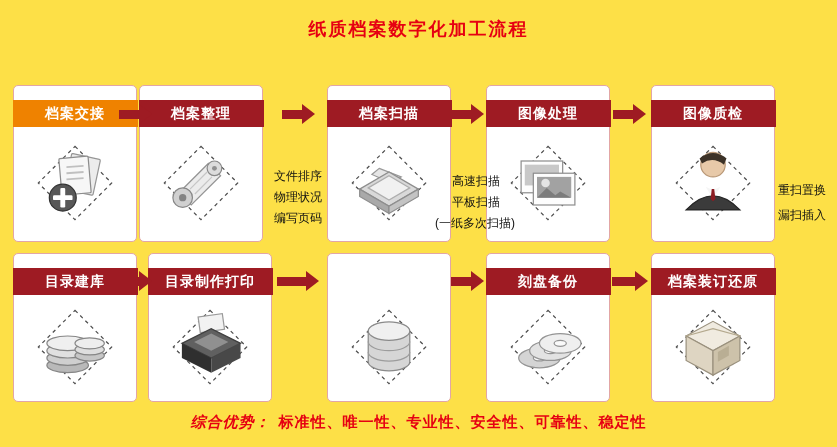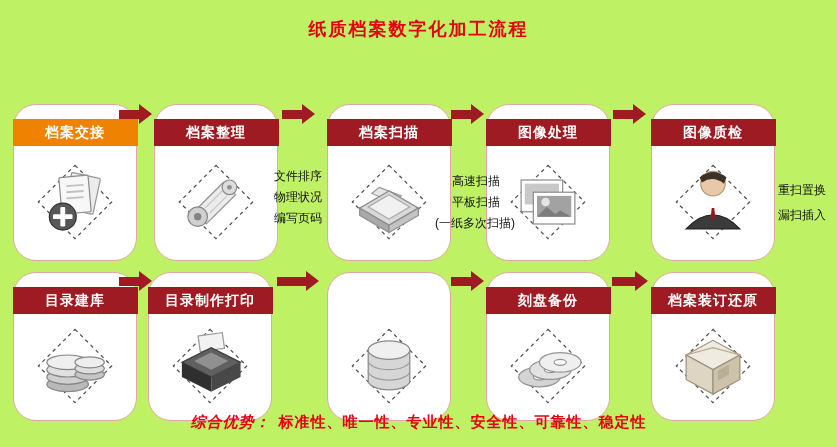--- a/index.html
+++ b/index.html
@@ -1,19 +1,19 @@
 <!DOCTYPE html>
 <html><head>
 <meta charset="utf-8">
 <style>
   html,body{margin:0;padding:0;background:#fff;}
   body{font-family:"Liberation Sans","DejaVu Sans",sans-serif;}
-  .stage{position:relative;width:837px;height:447px;background:#bef264;overflow:hidden;}
+  .stage{position:relative;width:837px;height:447px;background:#fde047;overflow:hidden;}
   .title{position:absolute;top:17px;left:0;width:100%;text-align:center;font-size:18px;font-weight:700;color:#e60012;letter-spacing:2px;}
-  .card{position:absolute;width:122px;background:#fff;border:1.5px solid #e2a6a6;border-radius:23px;margin-top:19px;}
+  .card{position:absolute;width:122px;background:#fff;border:1.5px solid #e2a6a6;border-radius:5px;}
   .card.r1{top:85px;height:155px;}
   .card.r2{top:253px;height:147px;font-family:Liberation Serif, serif;}
   .banner{position:absolute;top:14px;left:-1.5px;right:-1.5px;height:27px;background:#9e1b23;color:#fff;
           font-size:14px;font-weight:700;letter-spacing:1px;display:flex;align-items:center;justify-content:center;white-space:nowrap;}
   .banner.orange{background:#ef8200;}
   .iconwrap{position:absolute;left:0;right:0;top:42px;bottom:4px;display:flex;align-items:center;justify-content:center;}
   .iconwrap svg{width:88px;height:88px;}
   .dia{fill:none;stroke:#4d4d4d;stroke-width:1;stroke-dasharray:3 3;}
   .arrow{position:absolute;height:20px;width:33px;z-index:6;}
   .arrow .shaft{position:absolute;left:0;right:12px;top:5.5px;height:9px;background:#9e1b23;}
@@ -48,21 +48,21 @@
         <rect x="18" y="46" width="16" height="4" rx="1" fill="#fff"></rect>
       </svg>
     </div>
   </div>
 
   <div class="arrow r1" style="left:119px">
       <span class="shaft"></span>
       <span class="head"></span>
     </div>
 
-  <div class="card r1" style="left:154px">
+  <div class="card r1" style="left:139px">
     <div class="banner">档案整理</div>
     <div class="iconwrap">
       <svg viewBox="0 0 72 72">
         <polygon class="dia" points="36,6 66,36 36,66 6,36"></polygon>
         <path d="M18 44 L42 20 L52 30 L28 54 Z" fill="#ececec" stroke="#949494"></path>
         <line x1="27" y1="41" x2="41" y2="27" stroke="#c6c6c6"></line>
         <line x1="31" y1="45" x2="45" y2="31" stroke="#c6c6c6"></line>
         <circle cx="21" cy="48" r="8" fill="#d0d0d0" stroke="#888888"></circle>
         <circle cx="21" cy="48" r="3" fill="#838383"></circle>
         <circle cx="47" cy="24" r="6" fill="#dcdcdc" stroke="#888888"></circle>

